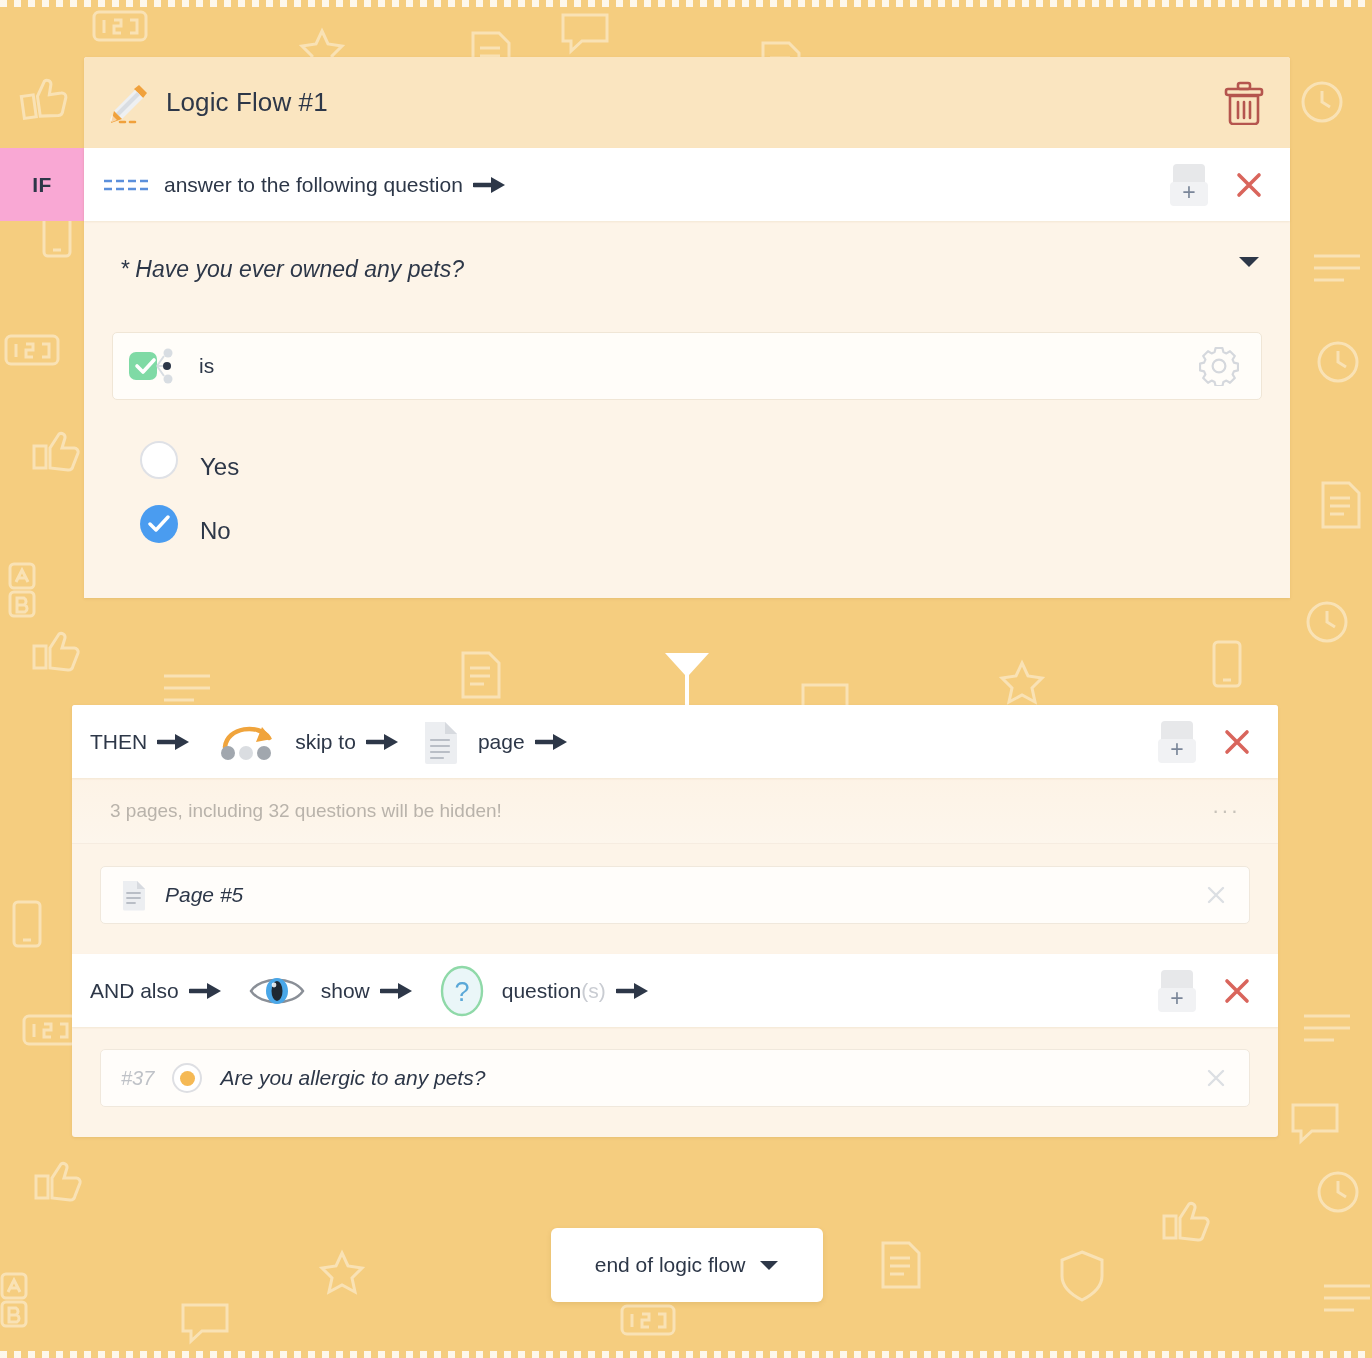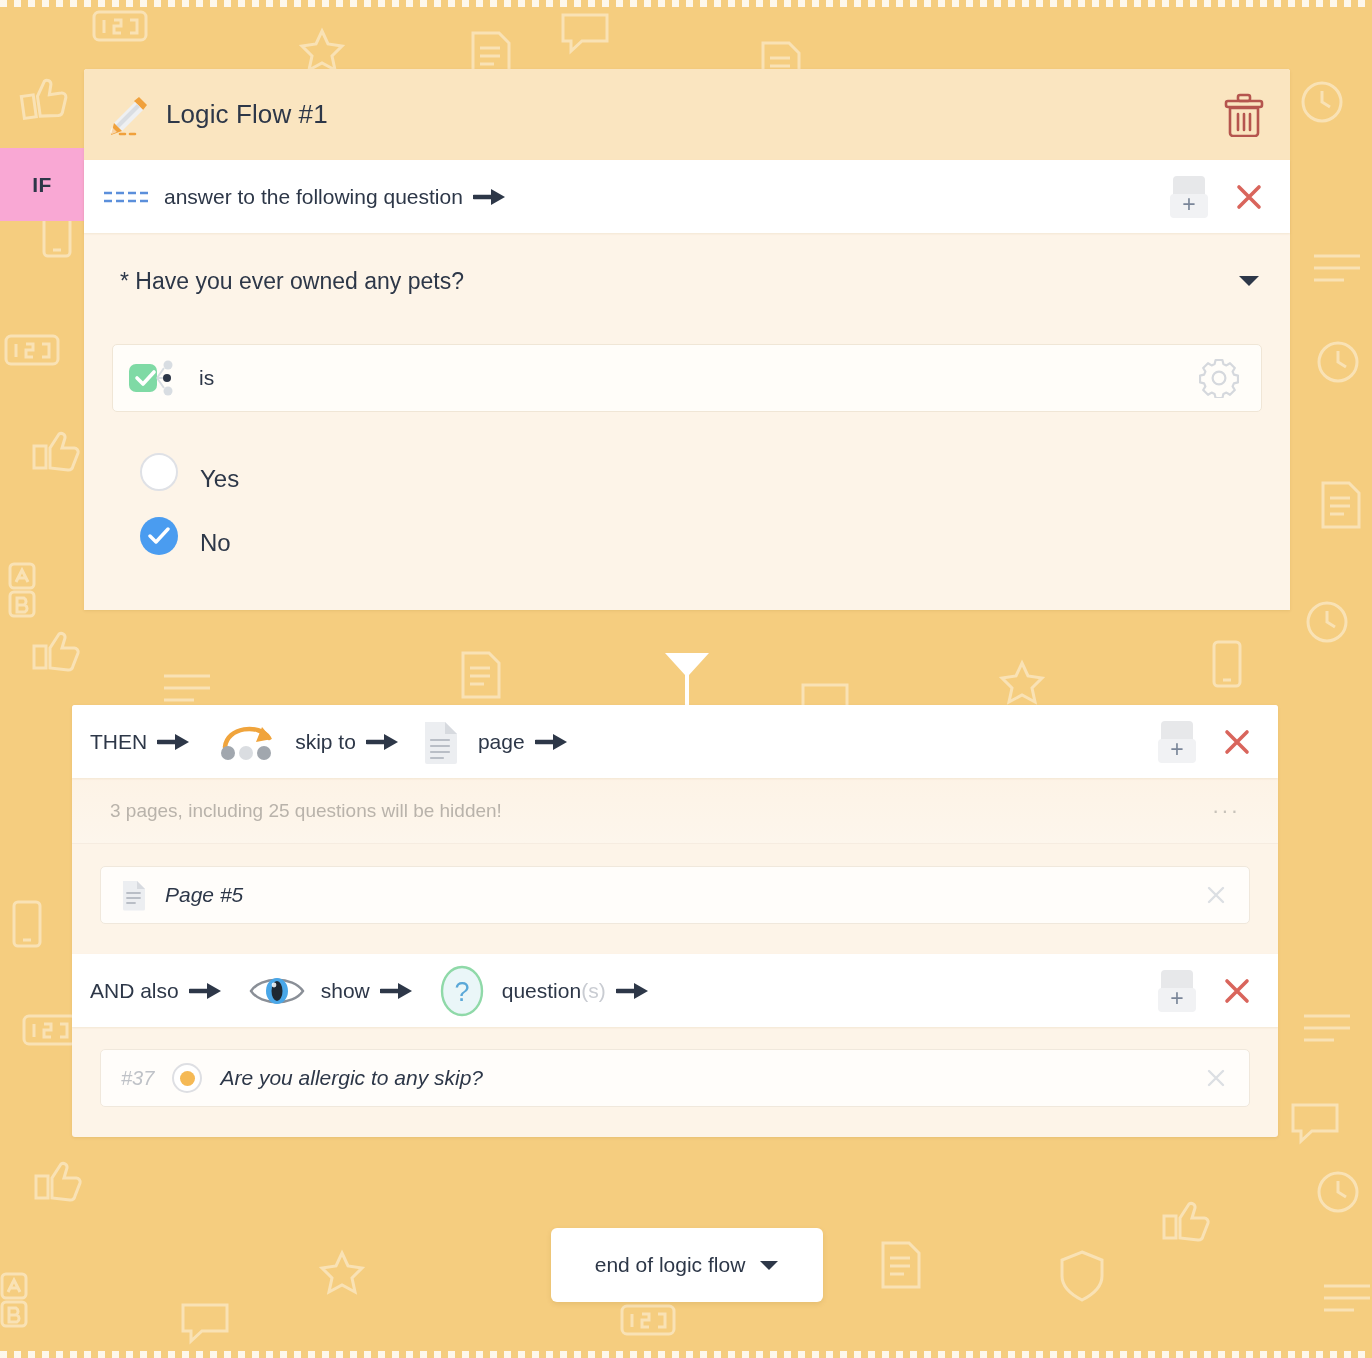--- a/index.html
+++ b/index.html
@@ -58,21 +58,21 @@
     font-size: 21px;
     font-weight: bold;
     color: #2d3748;
     letter-spacing: .5px;
   }
 
   
   #if-panel {
     position: absolute;
     left: 84px;
-    top: 69px;
+    top: 57px;
     width: 1206px;
     background: #fdf4e8;
     border-radius: 3px 3px 0 0;
     box-shadow: 0 1px 3px rgba(140,100,30,.13);
     overflow: visible;
   }
 
   .panel-header {
     height: 91px;
     background: #fae5c0;
@@ -142,22 +142,23 @@
   }
   .x-btn {
     width: 30px; height: 30px; cursor: pointer; flex: none;
   }
 
   
   .if-body { padding: 34px 28px 42px 28px; }
 
   .question-line {
     display: flex;
-    align-items: center;
+    align-items: flex-start;
     padding: 0 2px 0 8px;
+    font-style: italic;
   }
   .question-text {
     font-size: 23px;
     color: #2d3748;
     line-height: 1.25;
   }
   .caret-down {
     margin-left: auto;
     width: 22px; height: 14px;
     cursor: pointer;
@@ -515,21 +516,21 @@
             <span>+</span>
           </div>
       </div>
       <svg class="x-btn" viewBox="0 0 30 30">
         <path d="M5 5 L25 25 M25 5 L5 25" stroke="#d9655c" stroke-width="3.6" stroke-linecap="round"></path>
       </svg>
     </div>
   </div>
 
   <div class="note-row">
-    <span class="note-text">3 pages, including 25 questions will be hidden!</span>
+    <span class="note-text">3 pages, including 32 questions will be hidden!</span>
     <span class="ellipsis">···</span>
   </div>
 
   <div class="item-wrap">
     <div class="item-box">
       <svg class="doc-icon" viewBox="0 0 26 32">
         <path d="M2 2 h14 l8 8 v20 a1.6 1.6 0 0 1 -1.6 1.6 H3.6 A1.6 1.6 0 0 1 2 30z" fill="#eceef1"></path>
         <path d="M16 2 l8 8 h-8z" fill="#d7dadf"></path>
         <g stroke="#b9bec6" stroke-width="1.8" stroke-linecap="round">
           <path d="M6 14 h13 M6 19 h13 M6 24 h8"></path>
@@ -580,21 +581,21 @@
       </svg>
     </div>
   </div>
 
   <div class="item-wrap">
     <div class="item-box">
       <span class="item-num">#37</span>
       <span class="orange-radio">
           <i></i>
         </span>
-      <span class="item-text">Are you allergic to any skip?</span>
+      <span class="item-text">Are you allergic to any pets?</span>
       <svg class="item-x" viewBox="0 0 22 22">
         <path d="M4 4 L18 18 M18 4 L4 18" stroke="#dcdfe3" stroke-width="2.4" stroke-linecap="round"></path>
       </svg>
     </div>
   </div>
 </div>
 
 <div id="end-btn">
   <span class="lbl">end of logic flow</span>
   <svg width="20" height="12" viewBox="0 0 20 12">

